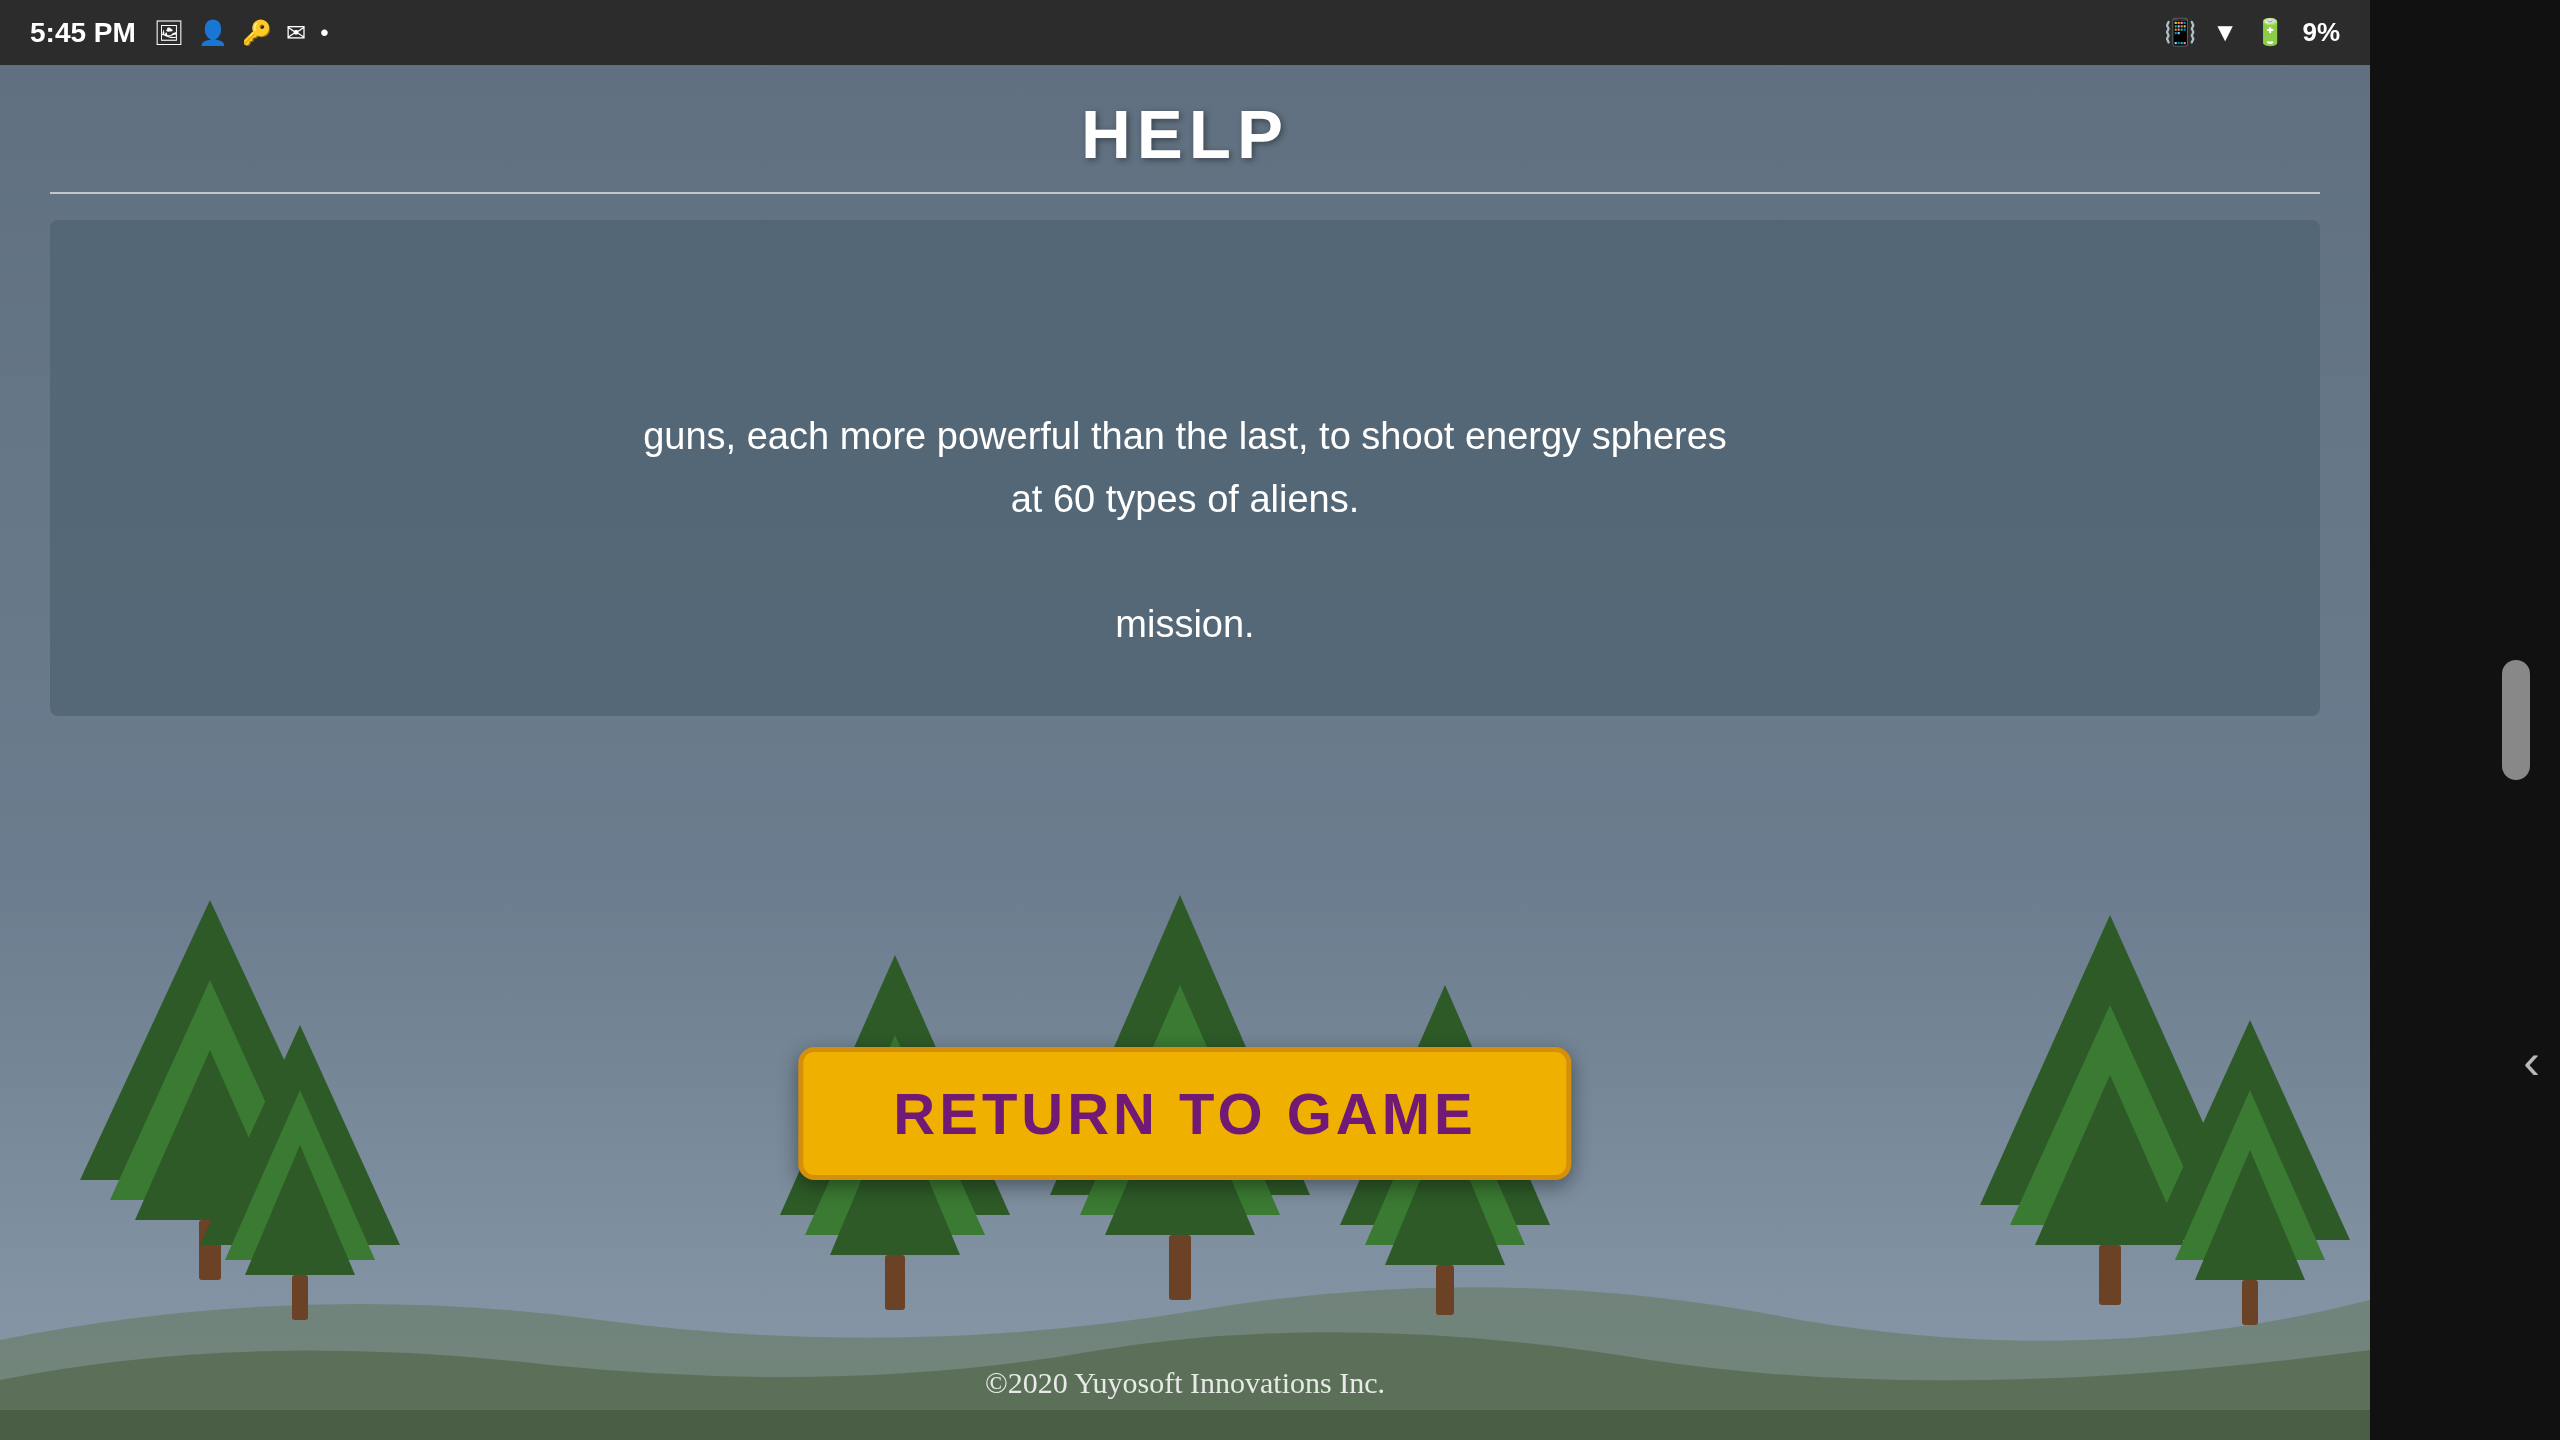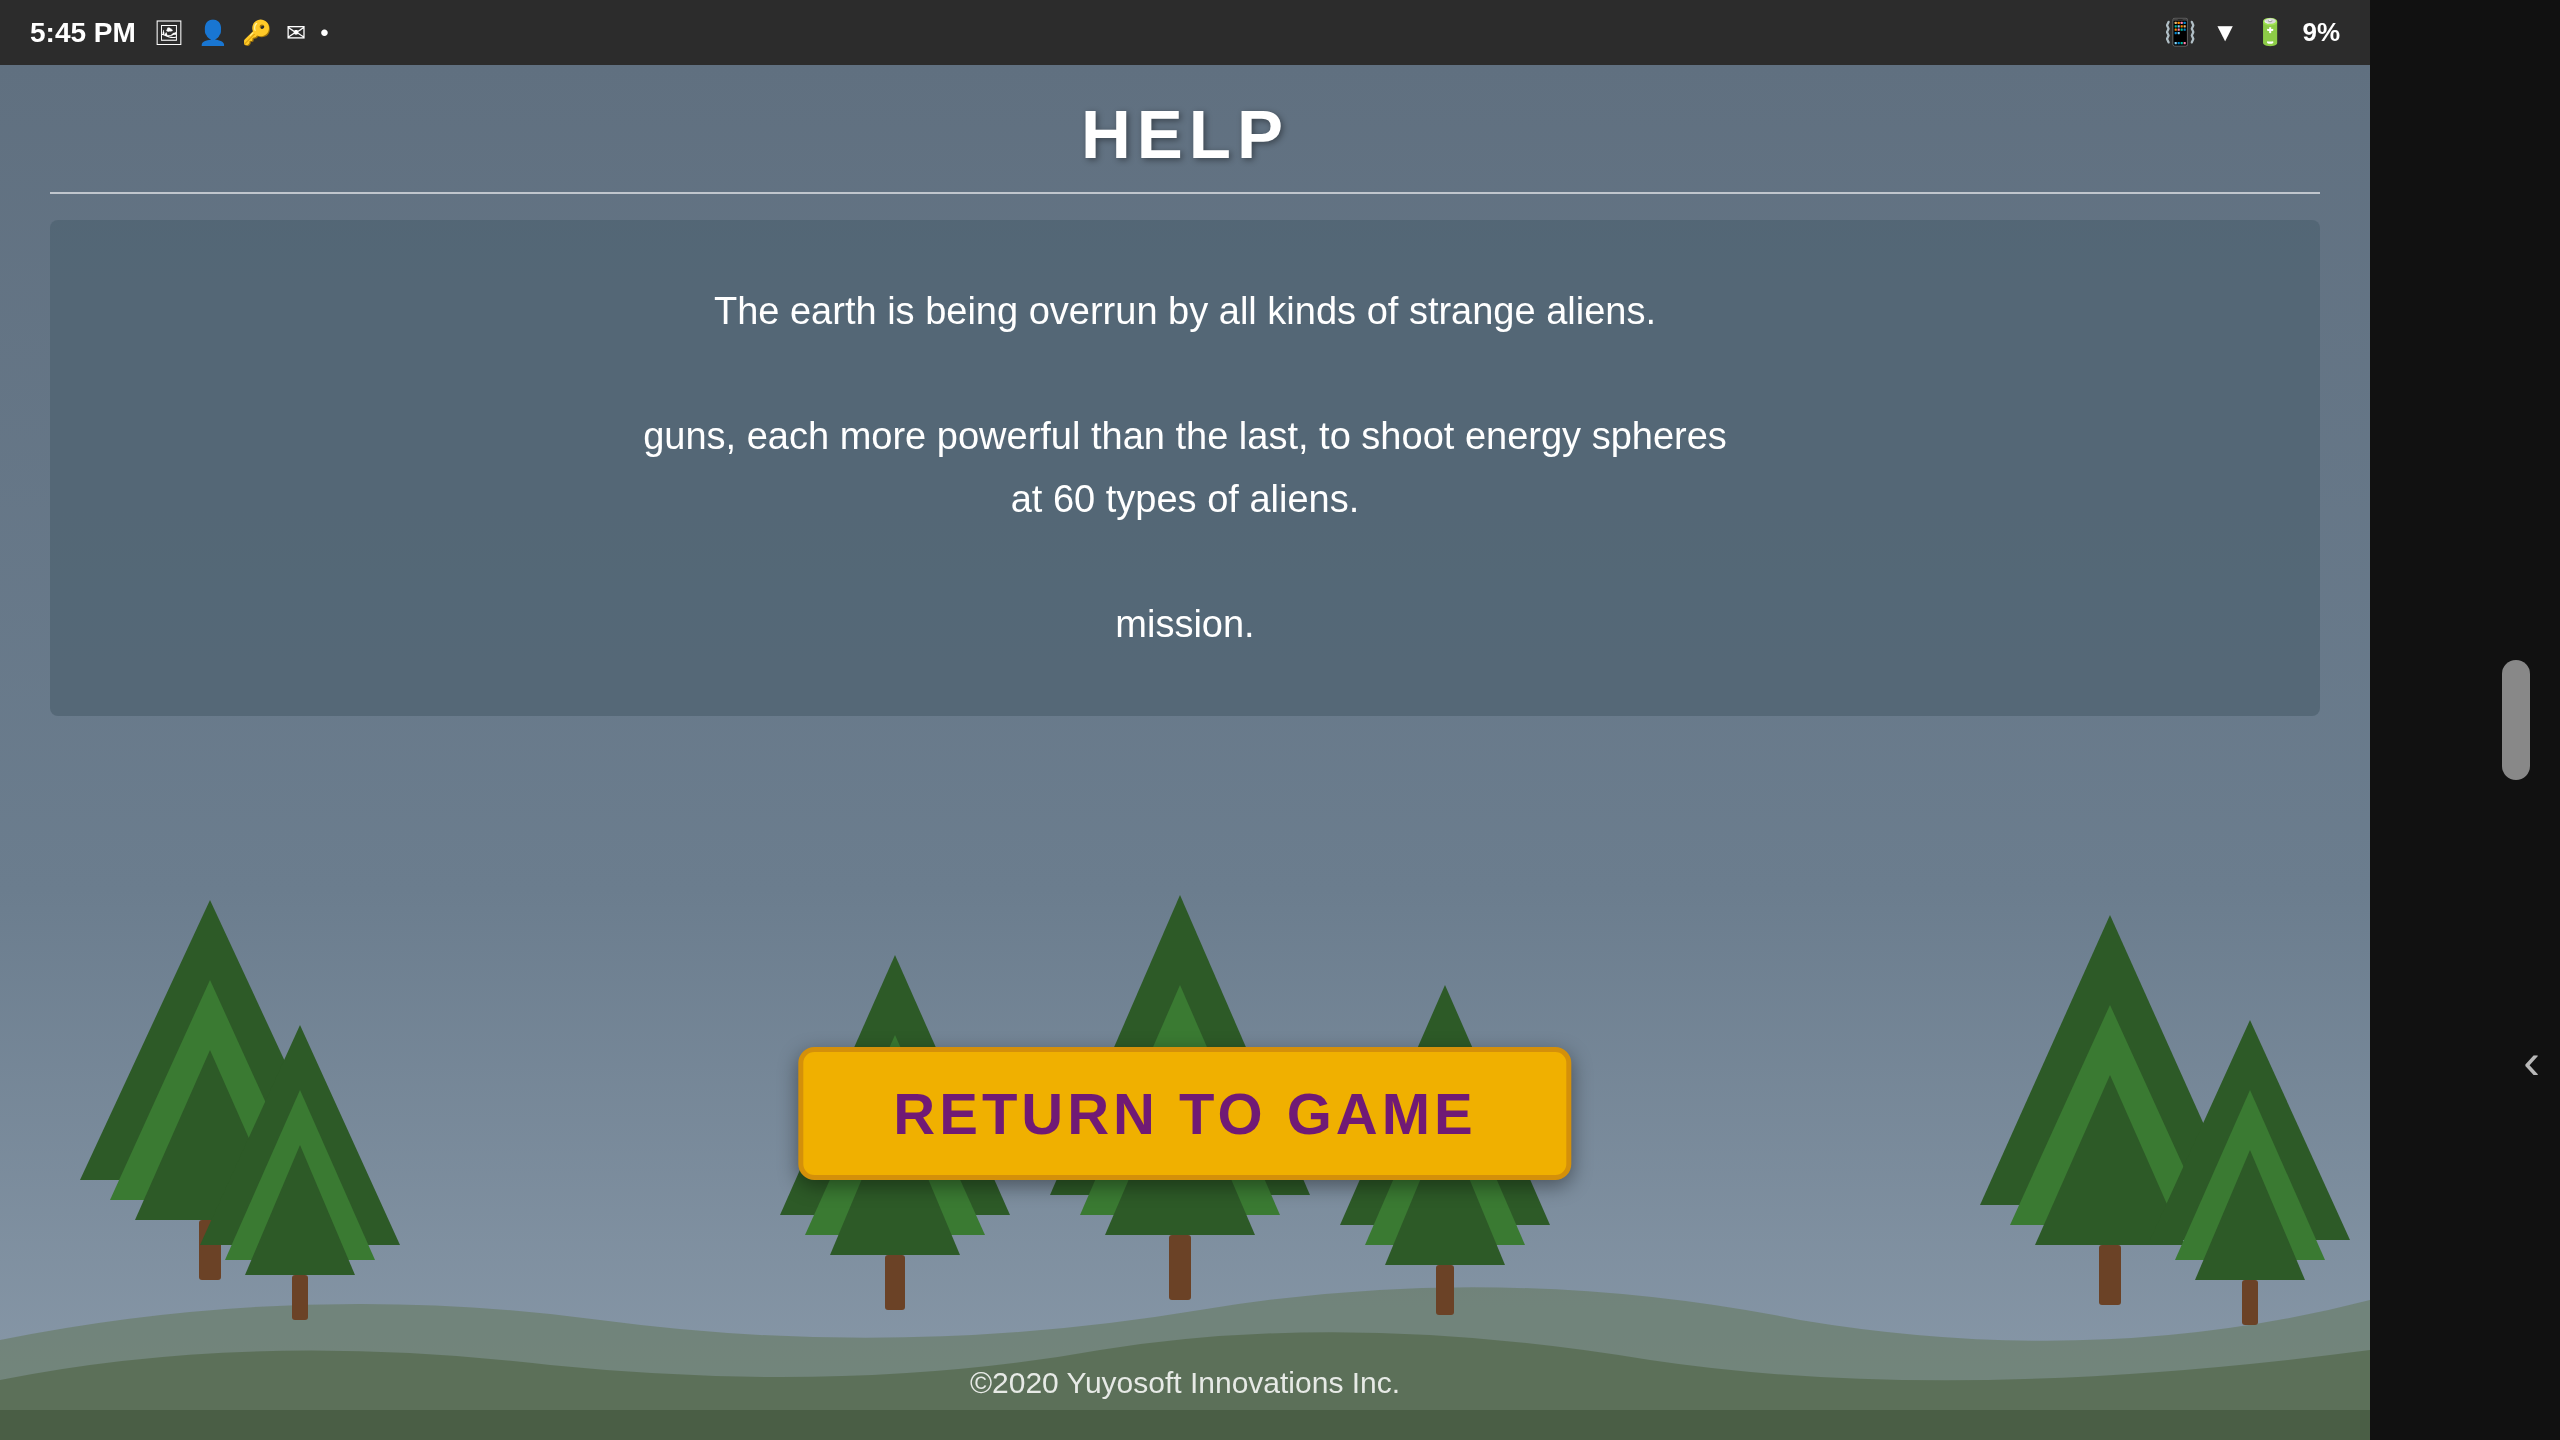--- a/index.html
+++ b/index.html
@@ -177,20 +177,21 @@
     }
 
     
     .footer {
       position: absolute;
       bottom: 40px;
       left: 0;
       width: 100%;
       text-align: center;
       z-index: 5;
+      font-family: Liberation Serif, serif;
     }
 
     .footer-text {
       color: rgba(255,255,255,0.85);
       font-size: 30px;
     }
 
     
     .side-panel {
       width: 190px;
@@ -249,21 +250,21 @@
 
   <div class="scene">
 
     <div class="title-area">
       <h1 class="help-title">HELP</h1>
       <div class="title-divider"></div>
     </div>
 
     <div class="help-box">
       <p class="help-text">
-        <span>The earth is being overrun by all kinds of strange aliens.</span><br>
+        <br>
         <br>
         <span>guns, each more powerful than the last, to shoot energy spheres</span><br>
         <span>at 60 types of aliens.</span><br>
         <br>
         <span>mission.</span>
       </p>
     </div>
 
     <div class="ground">
       <svg class="ground-shape" viewBox="0 0 2370 220" preserveAspectRatio="none" xmlns="http://www.w3.org/2000/svg">

